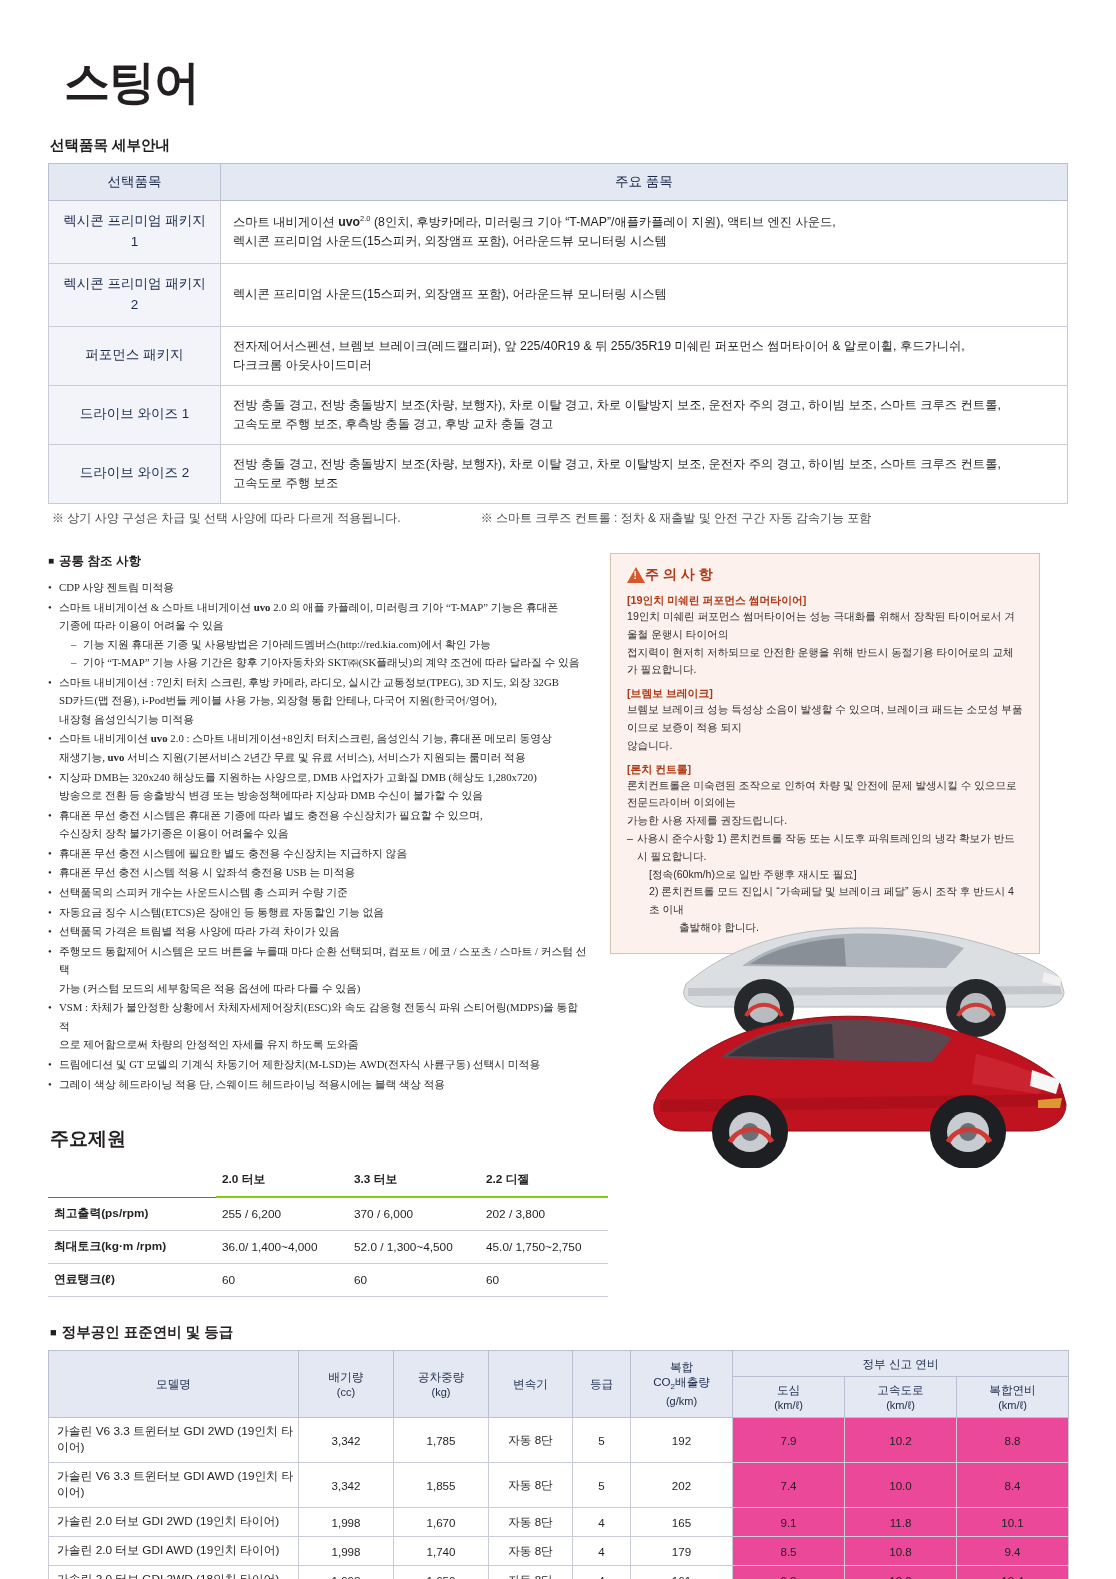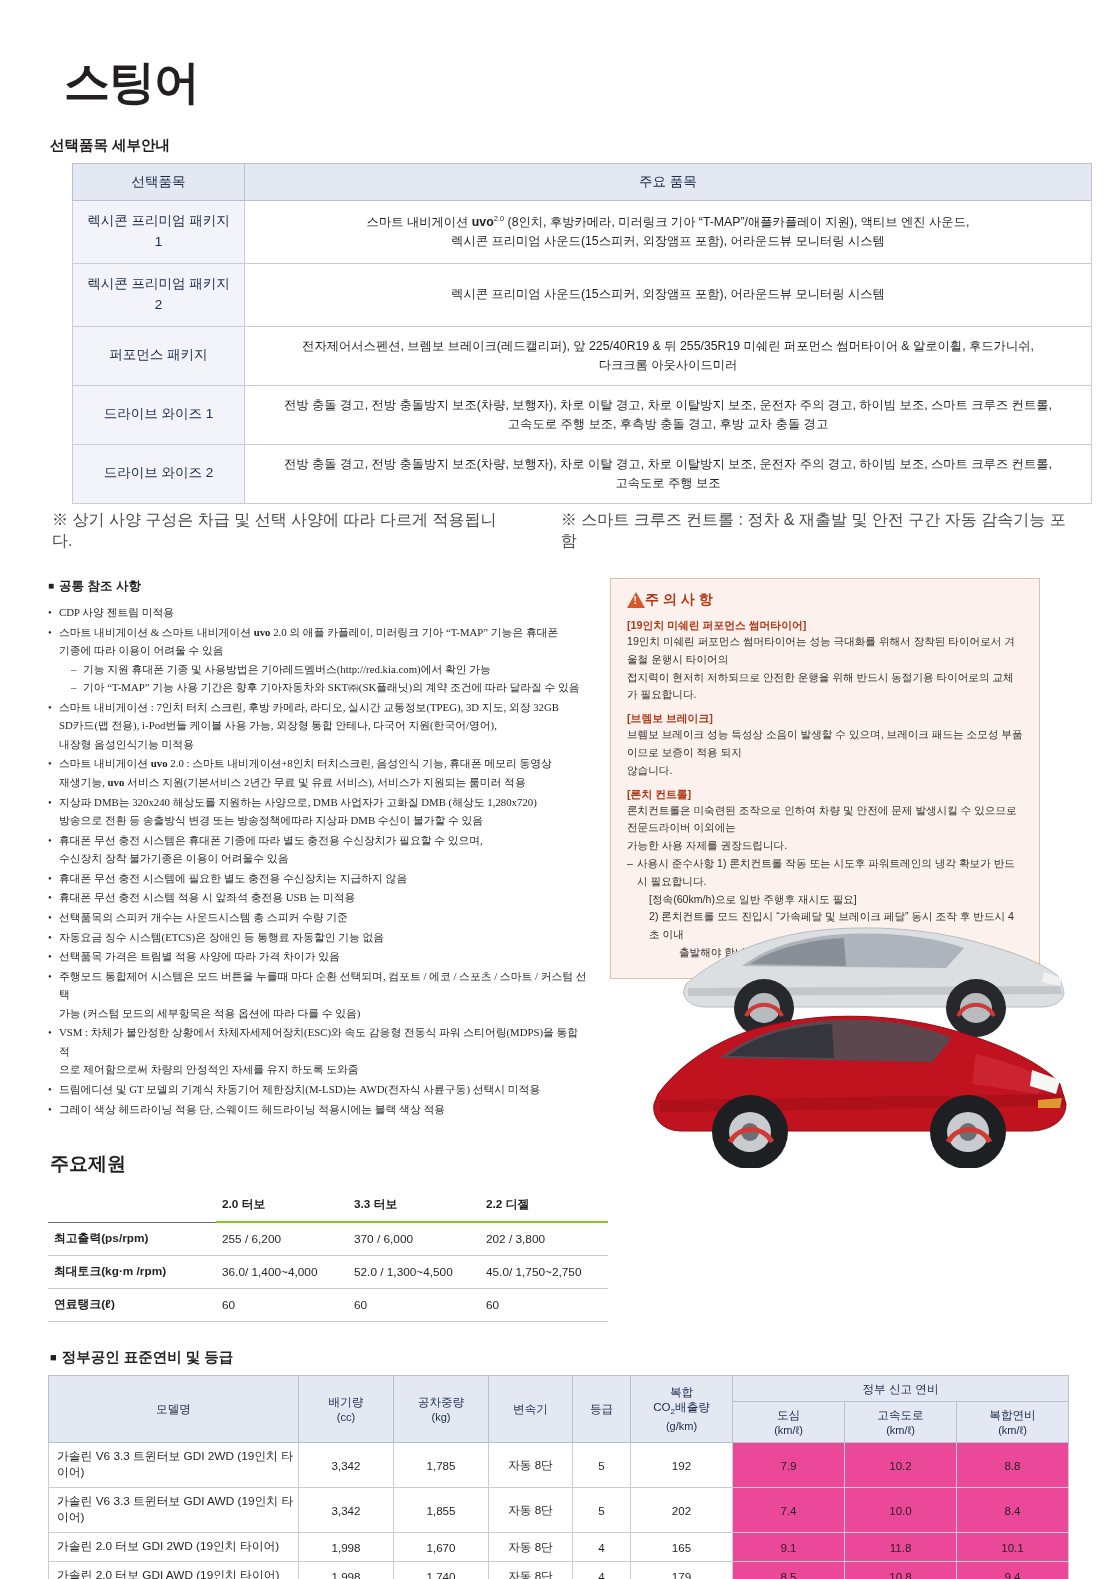--- a/index.html
+++ b/index.html
@@ -32,51 +32,49 @@
     font-size: 11px;
     margin-right: 5px;
     vertical-align: 1px;
   }
 
   
   table.opt {
     width: 1020px;
     border-collapse: collapse;
     table-layout: fixed;
-    margin-left: 24px;
   }
   table.opt th {
     background: #e4e8f2;
     border: 1px solid #b9bfd0;
     font-size: 13.5px;
     font-weight: normal;
     padding: 9px 4px;
     color: #1b2a4a;
   }
   table.opt td {
     border: 1px solid #c9ccd6;
     font-size: 12.3px;
     padding: 10px 12px;
     vertical-align: middle;
     line-height: 1.55;
-    text-align: center;
   }
   table.opt td.name {
     background: #f2f4f9;
     text-align: center;
     font-size: 13.5px;
     color: #1b2a4a;
     width: 172px;
   }
   sup.small { font-size: 7.5px; vertical-align: super; }
 
   .note-row {
     display: flex;
-    gap: 56px;
-    font-size: 16px;
+    gap: 80px;
+    font-size: 12px;
     color: #4a4a4a;
     margin: 6px 0 0 4px;
   }
 
   
   .ref-wrap { display: flex; gap: 22px; margin-top: 26px; }
   .ref-left { width: 540px; }
   .ref-left h4 {
     font-size: 12.5px;
     font-weight: bold;

